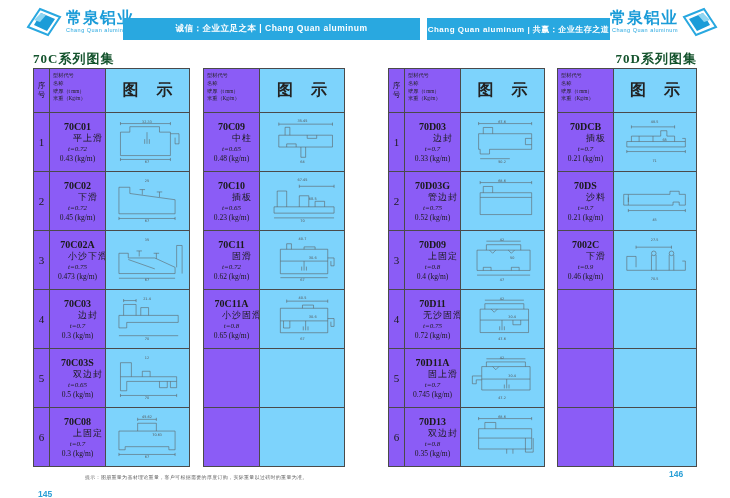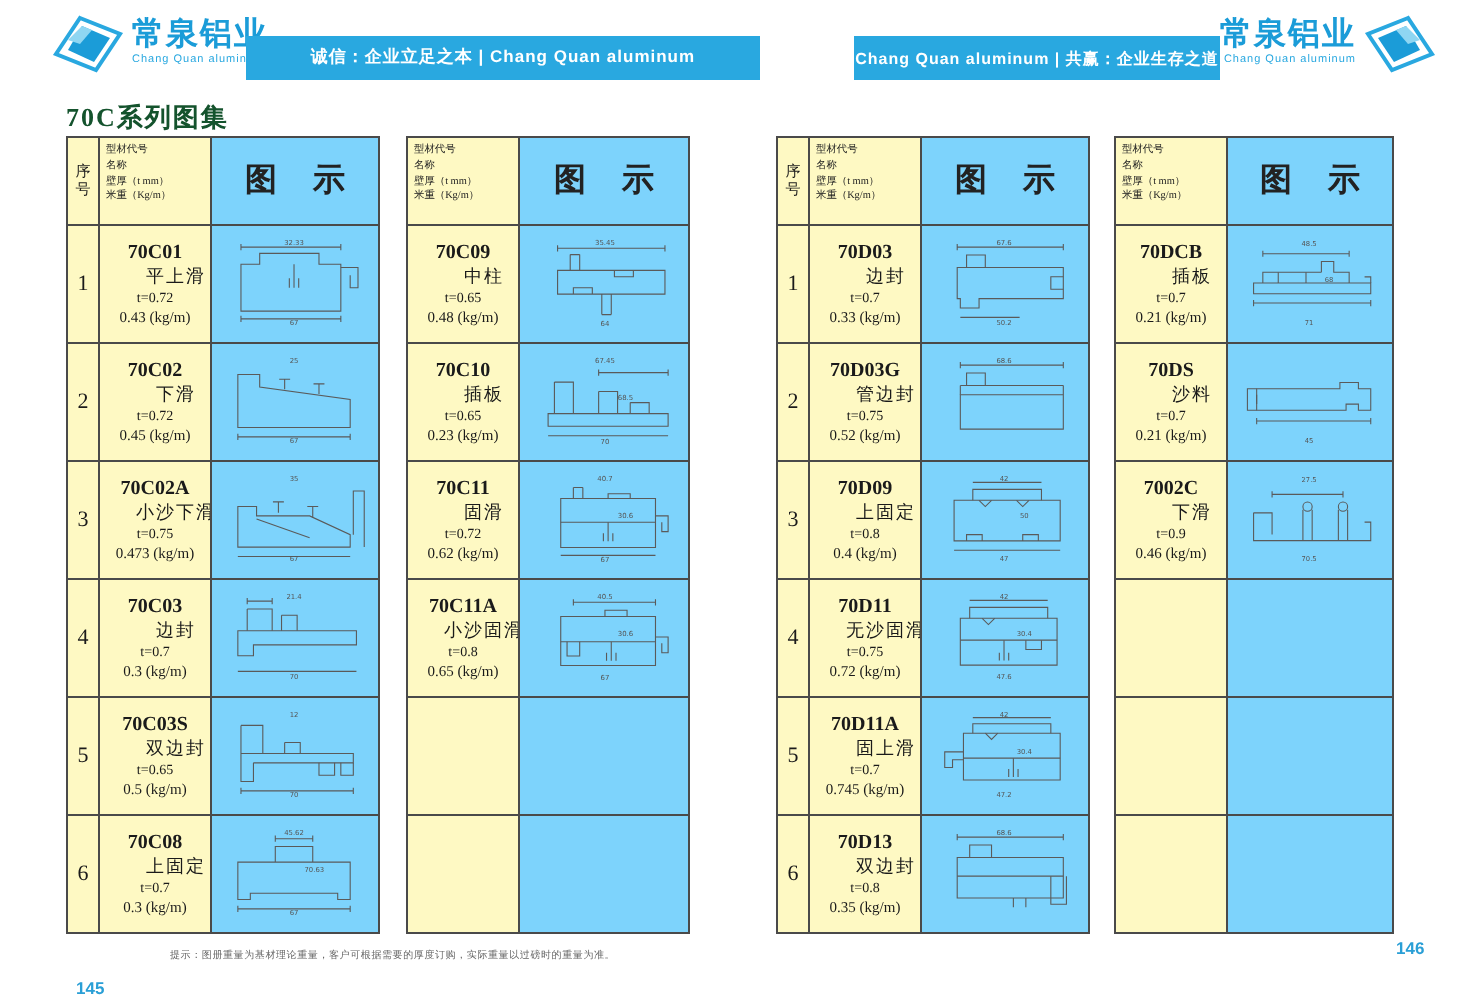--- a/index.html
+++ b/index.html
@@ -13,21 +13,21 @@
   .logo-right { left:610px; top:7px; flex-direction:row-reverse; }
   .logo-text { display:flex; flex-direction:column; line-height:1; }
   .logo-title { font-family:"Liberation Sans","DejaVu Sans",sans-serif; font-weight:bold;
                 font-size:16px; color:#1b9cd8; letter-spacing:1px; }
   .logo-sub { font-family:"Liberation Sans","DejaVu Sans",sans-serif; font-size:5.5px;
               color:#29a8e0; margin-top:2px; letter-spacing:0.5px; }
   .banner { position:absolute; top:18px; height:22px; background:#29a8e0; color:#ffffff;
             font-family:"Liberation Sans","DejaVu Sans",sans-serif; font-weight:bold;
             font-size:8.5px; display:flex; align-items:center; justify-content:center;
             letter-spacing:0.5px; }
-  .banner-left  { left:123px; width:257px; }
+  .banner-left  { left:123px; width:297px; }
   .banner-right { left:427px; width:183px; font-size:8px; }
 
   
   .section-title { position:absolute; top:50px; font-size:13px; font-weight:bold;
                    letter-spacing:1px; color:#14532d; }
   .title-left  { left:33px; }
   .title-right { right:33px; }
 
   
   .ptable { position:absolute; top:68px; border-right:1px solid #4a4a4a; border-bottom:1px solid #4a4a4a; }
@@ -36,38 +36,38 @@
   #tableC { left:388px; width:157px; }
   #tableD { left:557px; width:140px; }
   .trow { display:grid; }
   .cols3 { grid-template-columns:16px 56px 1fr; }
   .cols2 { grid-template-columns:56px 1fr; }
   .header-row { height:44px; }
   .data-row { height:59px; }
   .cell { border-left:1px solid #4a4a4a; border-top:1px solid #4a4a4a;
           display:flex; flex-direction:column; align-items:center; justify-content:center;
           overflow:hidden; }
-  .cell-gray { background:#fef9c3; }
+  .cell-gray { background:#8b5cf6; }
   .cell-diagram { background:#7dd3fc; }
   .seq-head { width:1.1em; font-size:7.5px; line-height:1.15; text-align:center; word-break:break-all; }
   .spec-head { align-items:flex-start; justify-content:flex-start; padding:3px 0 0 3px; }
   .spec-head div { font-size:5.2px; line-height:1.5; color:#222; white-space:nowrap; }
   .diag-head-text { font-size:16px; font-weight:bold; letter-spacing:7px; text-indent:7px; color:#222; }
   .seq-num { font-size:11px; }
   .r-code   { font-size:10px; font-weight:bold; line-height:1.3; white-space:nowrap; }
   .r-name   { font-size:9px; line-height:1.3; letter-spacing:1px; white-space:nowrap;margin-left:21px; }
-  .r-thick  { font-size:7px; line-height:1.35; }
+  .r-thick  { font-size:7px; line-height:1.35;font-style:italic; }
   .r-weight { font-size:7.5px; line-height:1.35; white-space:nowrap; }
   .cell-diagram svg { width:94%; height:88%; }
 
   
   .pageno { position:absolute; font-family:"Liberation Sans","DejaVu Sans",sans-serif;
             font-weight:bold; font-size:8.5px; color:#2a9fd6; }
   #pageno-left  { left:38px;  top:472px;margin-top:17px; }
-  #pageno-right { left:698px; top:469px; }
+  #pageno-right { left:669px; top:469px; }
   .footnote { position:absolute; left:85px; top:474px; font-size:5px; color:#666;
               letter-spacing:0.3px; }
 </style>
 </head>
 <body>
 
 <div id="page">
 
   <div class="logo logo-left">
     <svg width="36" height="30" viewBox="0 0 36 30">
@@ -90,20 +90,21 @@
       <polygon points="21,6 7,12 15,24 28,18" fill="#1b9cd8"></polygon>
       <polygon points="21,6 16,8 22,15 28,13" fill="#8fd6f2"></polygon>
     </svg>
     <div class="logo-text" style="align-items:flex-end;">
       <span class="logo-title">常泉铝业</span>
       <span class="logo-sub">Chang Quan aluminum</span>
     </div>
   </div>
 
   <div class="section-title title-left">70C系列图集</div>
+  <div class="section-title title-right">70D系列图集</div>
 
   <div class="ptable" id="tableA">
       <div class="trow header-row cols3">
         <div class="cell cell-gray">
           <div class="seq-head">序号</div>
         </div>
         <div class="cell cell-gray spec-head">
           <div>型材代号</div>
           <div>名称</div>
           <div>壁厚（t mm）</div>

